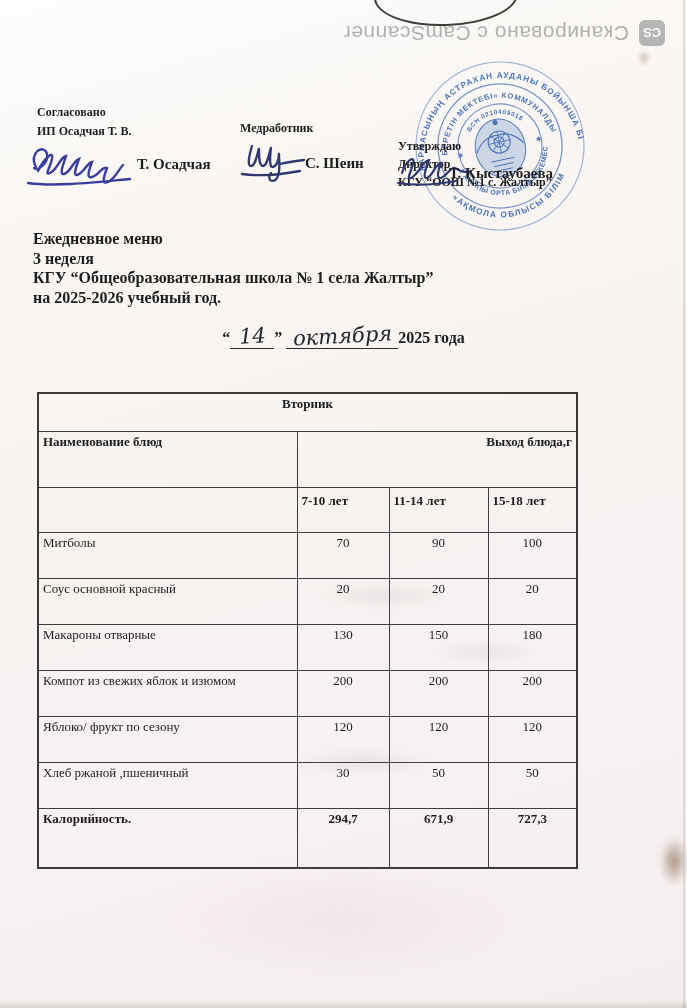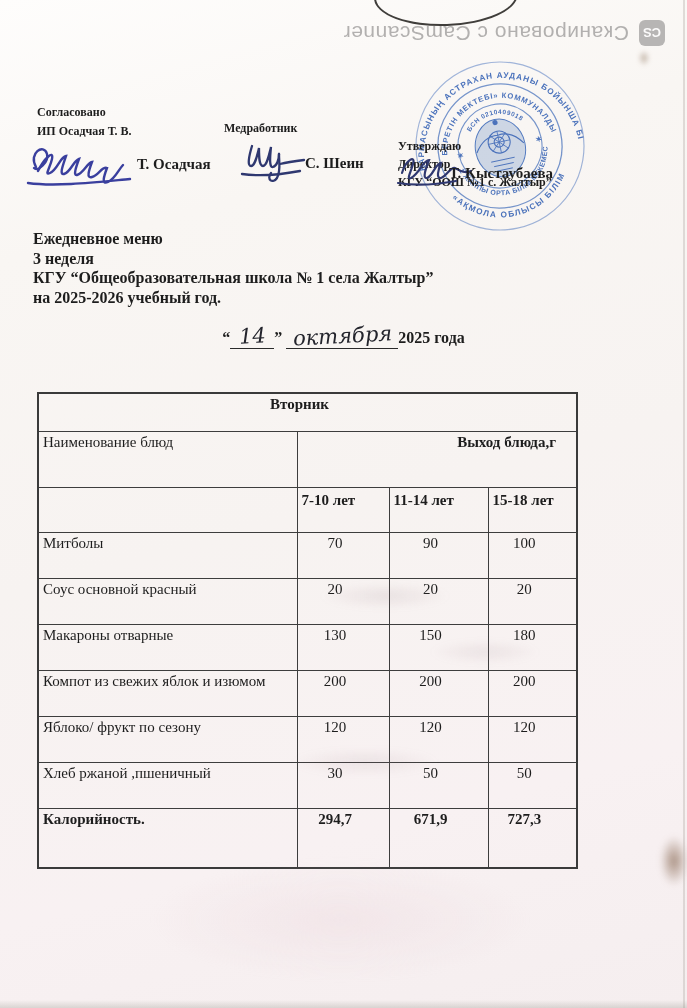--- a/index.html
+++ b/index.html
@@ -34,21 +34,21 @@
   .smudge2{position:absolute;left:638px;top:50px;width:12px;height:16px;border-radius:50%;
     background:radial-gradient(closest-side,rgba(115,85,55,.4),rgba(115,85,55,0));filter:blur(2px);}
   .blot{position:absolute;border-radius:50%;filter:blur(3px);}
   .blot.b1{left:320px;top:583px;width:130px;height:26px;background:radial-gradient(closest-side,rgba(150,120,130,.14),rgba(150,120,130,0));}
   .blot.b2{left:430px;top:640px;width:110px;height:24px;background:radial-gradient(closest-side,rgba(150,120,130,.12),rgba(150,120,130,0));}
   .blot.b3{left:290px;top:748px;width:150px;height:28px;background:radial-gradient(closest-side,rgba(150,120,130,.12),rgba(150,120,130,0));}
   .blot.b4{left:150px;top:860px;width:380px;height:120px;background:radial-gradient(closest-side,rgba(232,208,215,.30),rgba(232,208,215,0));}
   
   .appr{position:absolute;font-size:12px;font-weight:bold;line-height:19px;}
   .appr-left{left:37px;top:103px;}
-  .appr-mid{left:224px;top:119px;}
+  .appr-mid{left:240px;top:119px;}
   .appr-right{left:398px;top:107px;width:196px;text-align:left;line-height:18px;z-index:3;margin-top:30px;}
   .appr-right .nowrap{white-space:nowrap;}
   .signer{position:absolute;font-size:15px;font-weight:bold;z-index:3;}
   .sig{position:absolute;z-index:3;}
   
   .stamp{position:absolute;left:410px;top:60px;width:180px;height:172px;
     mix-blend-mode:multiply;opacity:.93;transform:rotate(-12deg);z-index:2;}
   .stamp text{font-family:"Liberation Sans",sans-serif;font-weight:bold;fill:#3f6cc0;}
   
   .title{position:absolute;left:0;top:229px;width:687px;text-align:left;
@@ -58,24 +58,24 @@
   .dateline .piece{display:inline-block;vertical-align:baseline;}
   .hand{font-family:"DejaVu Serif",serif;font-style:italic;font-weight:normal;
     color:#23242c;font-size:21px;transform:rotate(-3deg);}
   .u{border-bottom:1.6px solid #2a2a2a;}
   .day-box{width:44px;text-align:center;}
   .month-box{width:112px;text-align:center;}
   
   table.menu{position:absolute;left:37px;top:392px;border-collapse:collapse;
     table-layout:fixed;width:539px;background:transparent;}
   table.menu td{border:1.5px solid #3d3d3d;vertical-align:top;overflow:hidden;
-    font-size:15px;padding:2px 20px 0 4px;}
+    font-size:13px;padding:2px 4px 0 4px;}
   table.menu{border:2px solid #3a3a3a;}
   td.day{font-size:16px;font-weight:bold;text-align:center;height:35px;padding-top:4px;}
-  td.namehead{font-size:16px;font-weight:normal;padding:14px 4px 0 6px;height:53px;margin-top:44px;}
+  td.namehead{font-size:16px;font-weight:bold;padding:14px 4px 0 6px;height:53px;margin-top:44px;}
   td.outhead{font-size:16px;font-weight:bold;text-align:right;padding-top:14px;}
   td.agehead{font-size:16px;font-weight:bold;padding:4px 2px 0 9px;height:42px;line-height:21px;}
   td.dishname{padding-left:6px;}
   td.val{text-align:center;margin-left:20px;}
   tr.r-dish td{height:43px;}
   tr.r-last td{height:56px;font-weight:bold;}
 </style>
 </head>
 <body>
 

